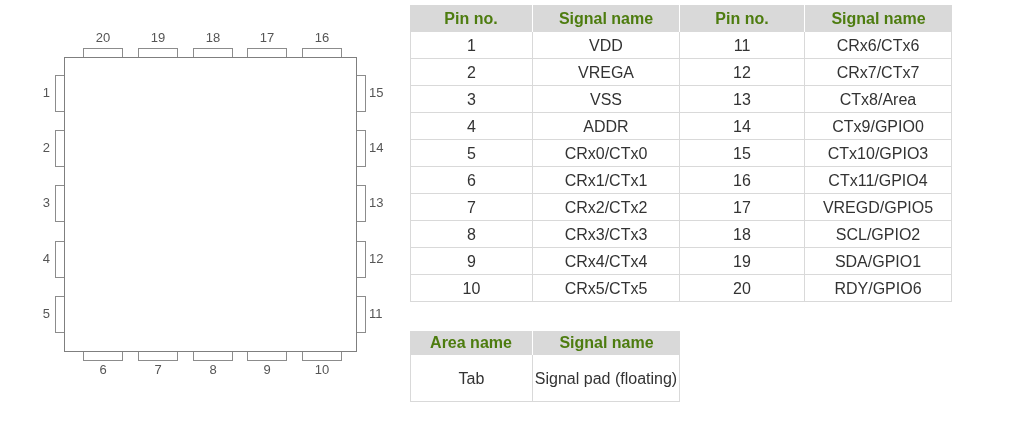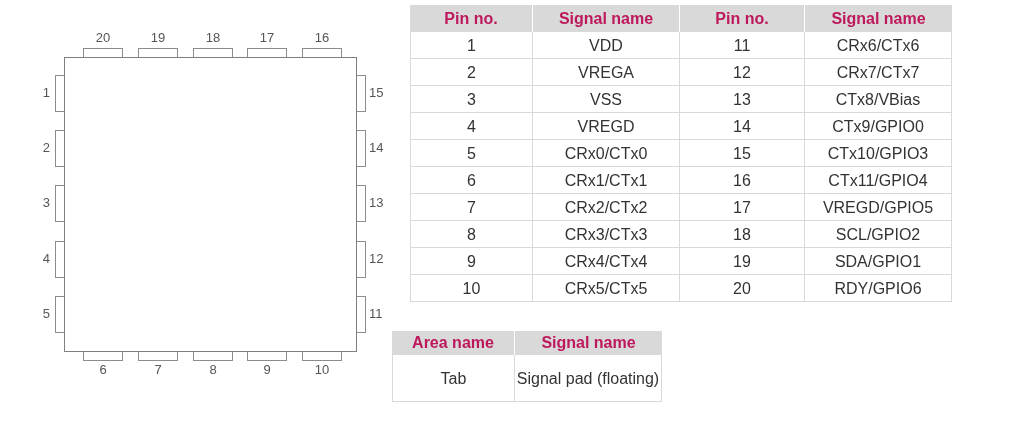--- a/index.html
+++ b/index.html
@@ -24,32 +24,32 @@
   }
   .pin-label.h { width:40px; text-align:center; }
   .pin-label.lft { width:24px; text-align:right; }
   .pin-label.rgt { width:24px; text-align:left; }
   
   .tbl {
     position:absolute; border-spacing:0; table-layout:fixed;
     font-size:16px; color:#333333;
   }
   .tbl th {
-    background:#d9d9d9; color:#be185d; font-weight:bold; text-align:center;
+    background:#d9d9d9; color:#4d7c0f; font-weight:bold; text-align:center;
     padding:0; height:27px; border-right:1px solid #ffffff; font-size:16px;
   }
   .tbl th:last-child { border-right:none; }
   .tbl td {
     background:#ffffff; text-align:center; vertical-align:middle;
     padding:0; height:26px; line-height:21px;
     border-right:1px solid #d9d9d9; border-bottom:1px solid #d9d9d9;
   }
   .tbl td:first-child { border-left:1px solid #d9d9d9; }
   .pin-table  { left:410px; top:5px;   width:542px; }
-  .area-table { left:392px; top:331px; width:270px; }
+  .area-table { left:410px; top:331px; width:270px; }
   .area-table th { height:24px; }
   .area-table td { height:46px; }
 </style>
 </head>
 <body>
 
 <div class="canvas">
 
   <div class="chip" id="chip">
     <div class="chip-body"></div>
@@ -121,25 +121,25 @@
         <tr>
           <td>2</td>
           <td>VREGA</td>
           <td>12</td>
           <td>CRx7/CTx7</td>
         </tr>
         <tr>
           <td>3</td>
           <td>VSS</td>
           <td>13</td>
-          <td>CTx8/VBias</td>
+          <td>CTx8/Area</td>
         </tr>
         <tr>
           <td>4</td>
-          <td>VREGD</td>
+          <td>ADDR</td>
           <td>14</td>
           <td>CTx9/GPIO0</td>
         </tr>
         <tr>
           <td>5</td>
           <td>CRx0/CTx0</td>
           <td>15</td>
           <td>CTx10/GPIO3</td>
         </tr>
         <tr>

